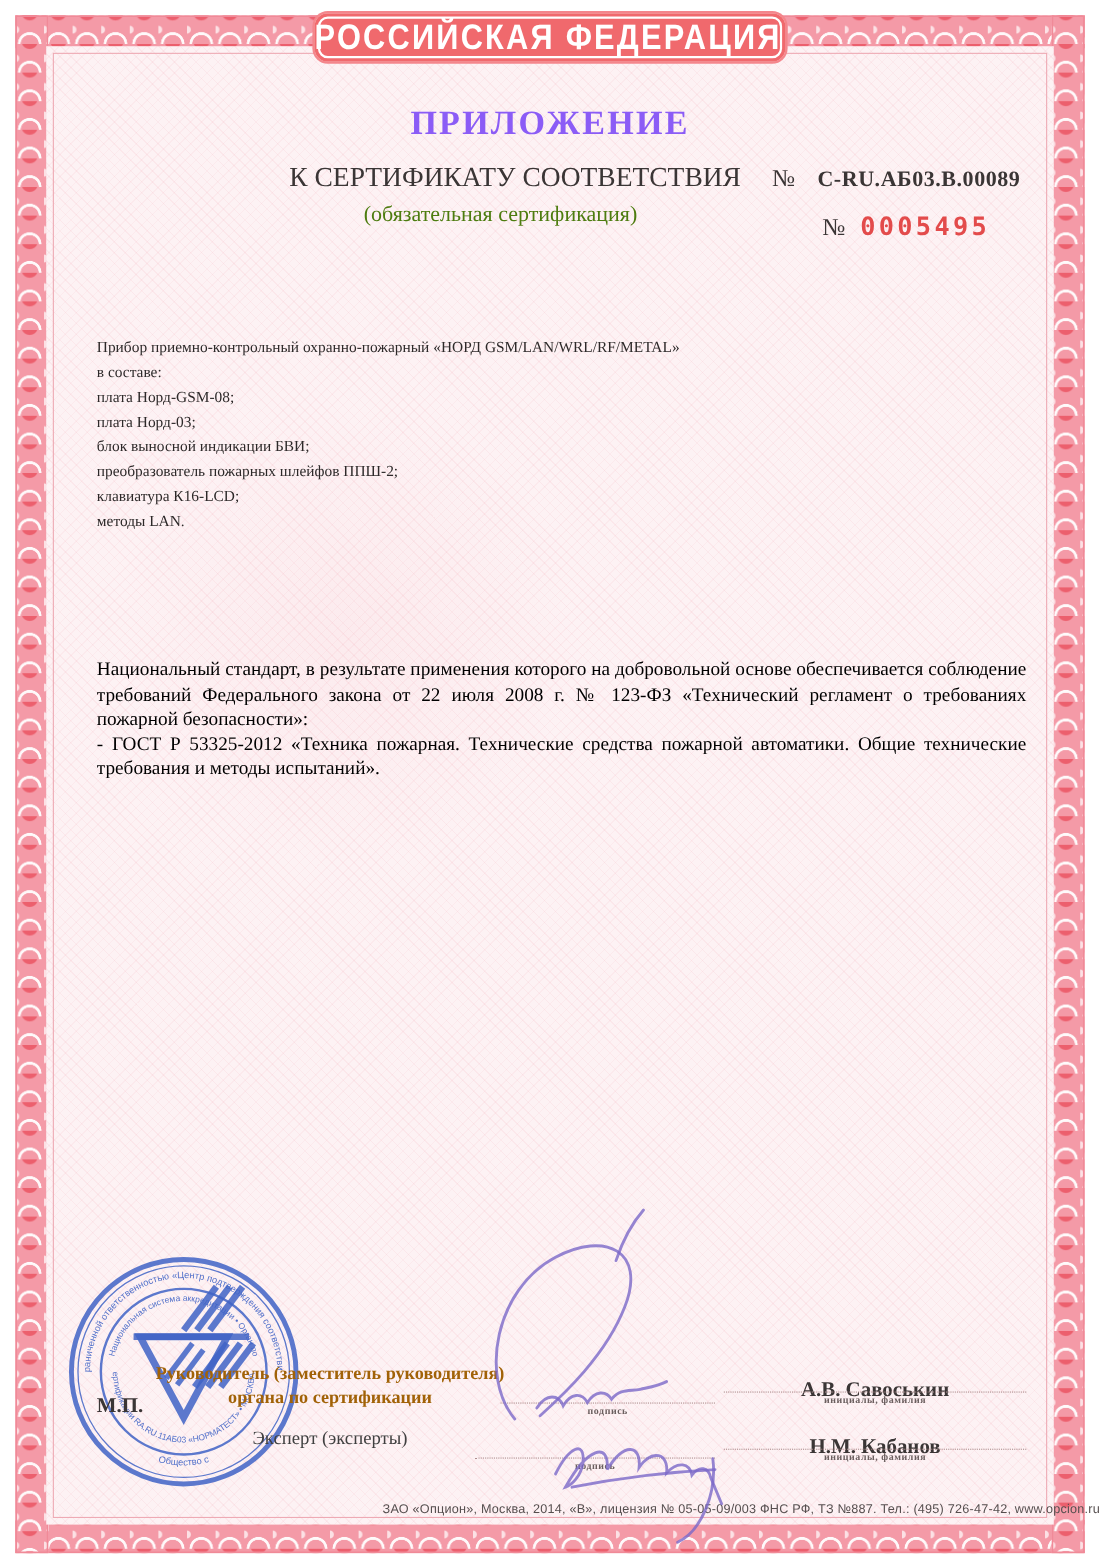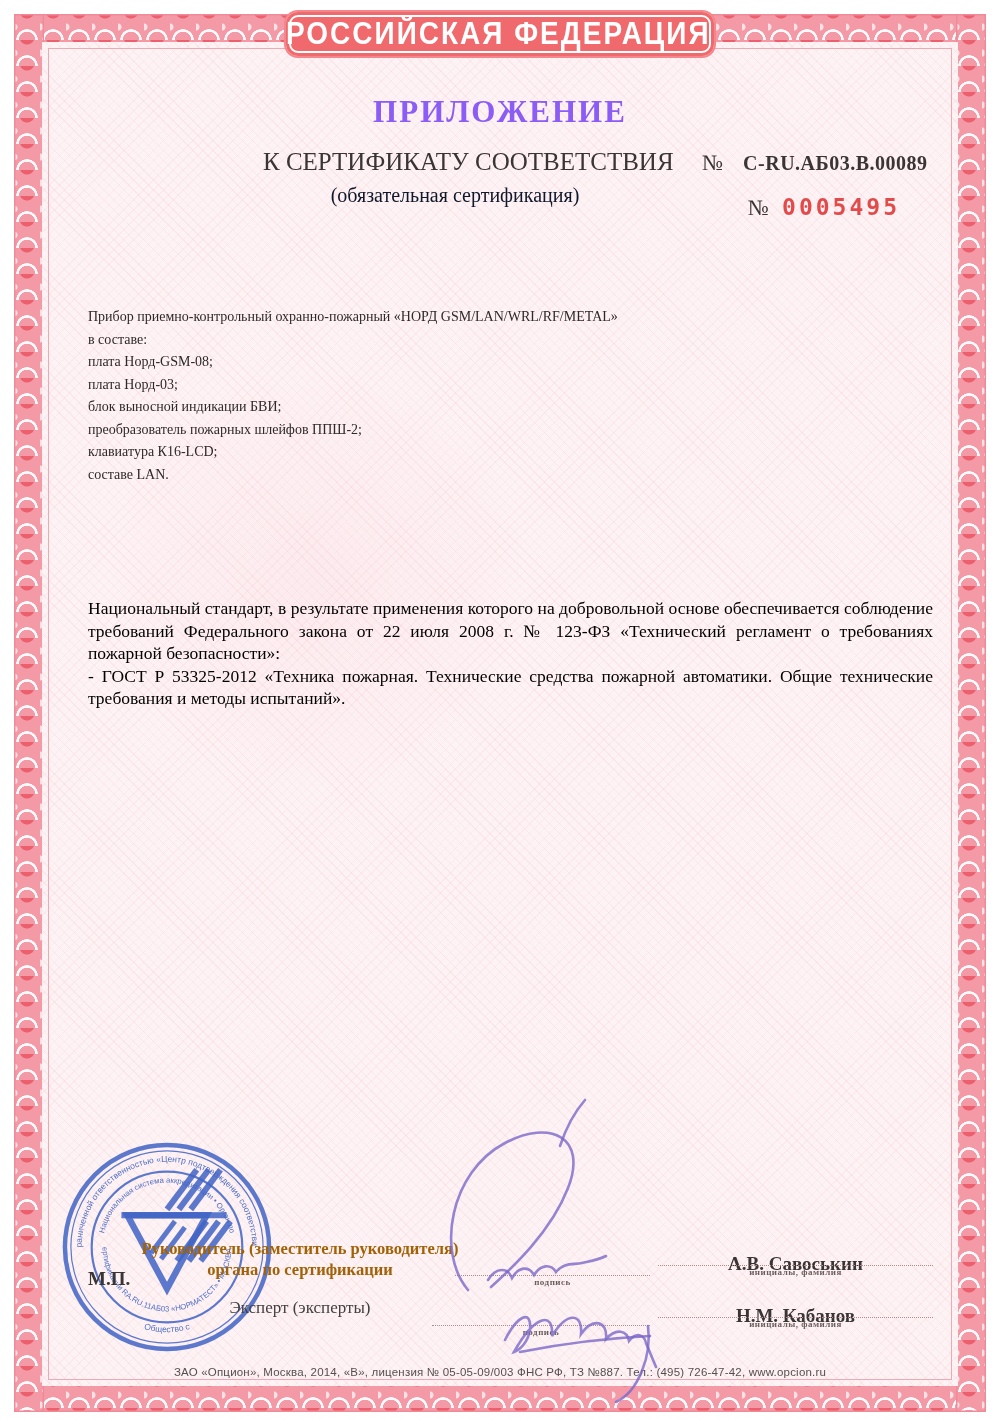--- a/index.html
+++ b/index.html
@@ -36,21 +36,21 @@
   .banner span{font-family:"Liberation Sans",sans-serif;font-weight:bold;font-size:28px;
     letter-spacing:2px;color:#ffffff;transform:scaleY(1.15);}
 
   
   .doc-title{position:absolute;left:0;right:0;top:94px;text-align:center;
     font-size:31px;font-weight:bold;letter-spacing:2px;color:#8b5cf6;}
   .cert-line{position:absolute;left:263px;top:148px;font-size:25px;color:#3a3535;white-space:nowrap;}
   .cert-line .no-sign{font-size:22px;margin-left:22px;}
   .cert-line .cert-no{font-size:20px;font-weight:bold;margin-left:14px;letter-spacing:.5px;}
   .cert-type{position:absolute;left:310px;top:184px;width:290px;text-align:center;
-    font-size:20px;color:#0f172a;}
+    font-size:20px;color:#4d7c0f;}
   .serial{position:absolute;right:100px;top:194px;font-size:22px;color:#3a3535;white-space:nowrap;}
   .serial .digits{font-family:"DejaVu Sans Mono",monospace;font-weight:bold;font-size:23px;
     color:#e34b4b;letter-spacing:3px;margin-left:8px;}
 
   
   .product{position:absolute;left:88px;top:306px;width:845px;font-size:14px;line-height:22.5px;color:#2d2929;}
   .standards{position:absolute;left:88px;top:597px;width:845px;font-size:17.5px;line-height:22.5px;
     color:#000000;text-align:justify;}
 
   
@@ -68,21 +68,21 @@
   .name-cell .nm{position:absolute;left:0;right:0;bottom:2px;font-size:19px;font-weight:bold;color:#3a3535;}
   .name1{top:1249px;height:28px;}
   .name2{top:1301px;height:28px;}
   .name-line{position:absolute;left:0;right:0;bottom:0;}
 
   
   .stamp{position:absolute;left:58px;top:1138px;width:218px;height:218px;z-index:2;}
   .autograph{position:absolute;left:0;top:0;width:1000px;height:1420px;z-index:4;pointer-events:none;}
 
   
-  .footer{position:absolute;left:0;right:0;bottom:42px;text-align:center;
+  .footer{position:absolute;left:0;right:0;bottom:42px;text-align:right;
     font-family:"Liberation Sans",sans-serif;font-size:11.5px;color:#564f4f;letter-spacing:.2px;}
 </style>
 </head>
 <body>
 
 <div class="page">
 
   <div class="band band-top"></div>
   <div class="band band-bottom"></div>
   <div class="band band-left"></div>
@@ -109,21 +109,21 @@
   </div>
 
   <div class="product">
     <div>Прибор приемно-контрольный охранно-пожарный «НОРД GSM/LAN/WRL/RF/METAL»</div>
     <div>в составе:</div>
     <div>плата Норд-GSM-08;</div>
     <div>плата Норд-03;</div>
     <div>блок выносной индикации БВИ;</div>
     <div>преобразователь пожарных шлейфов ППШ-2;</div>
     <div>клавиатура К16-LCD;</div>
-    <div>составе LAN.</div>
+    <div>методы LAN.</div>
   </div>
 
   <div class="standards">
     <div>Национальный стандарт, в результате применения которого на добровольной основе обеспечивается соблюдение требований Федерального закона от 22 июля 2008 г. № 123-ФЗ «Технический регламент о требованиях пожарной безопасности»:</div>
     <div> - ГОСТ Р 53325-2012 «Техника пожарная. Технические средства пожарной автоматики. Общие технические требования и методы испытаний».</div>
   </div>
 
   <svg class="stamp" viewBox="0 0 220 220">
     <g fill="none" stroke="#3f63c5" stroke-opacity="0.85">
       <circle cx="110" cy="110" r="103" stroke-width="4.5"></circle>

